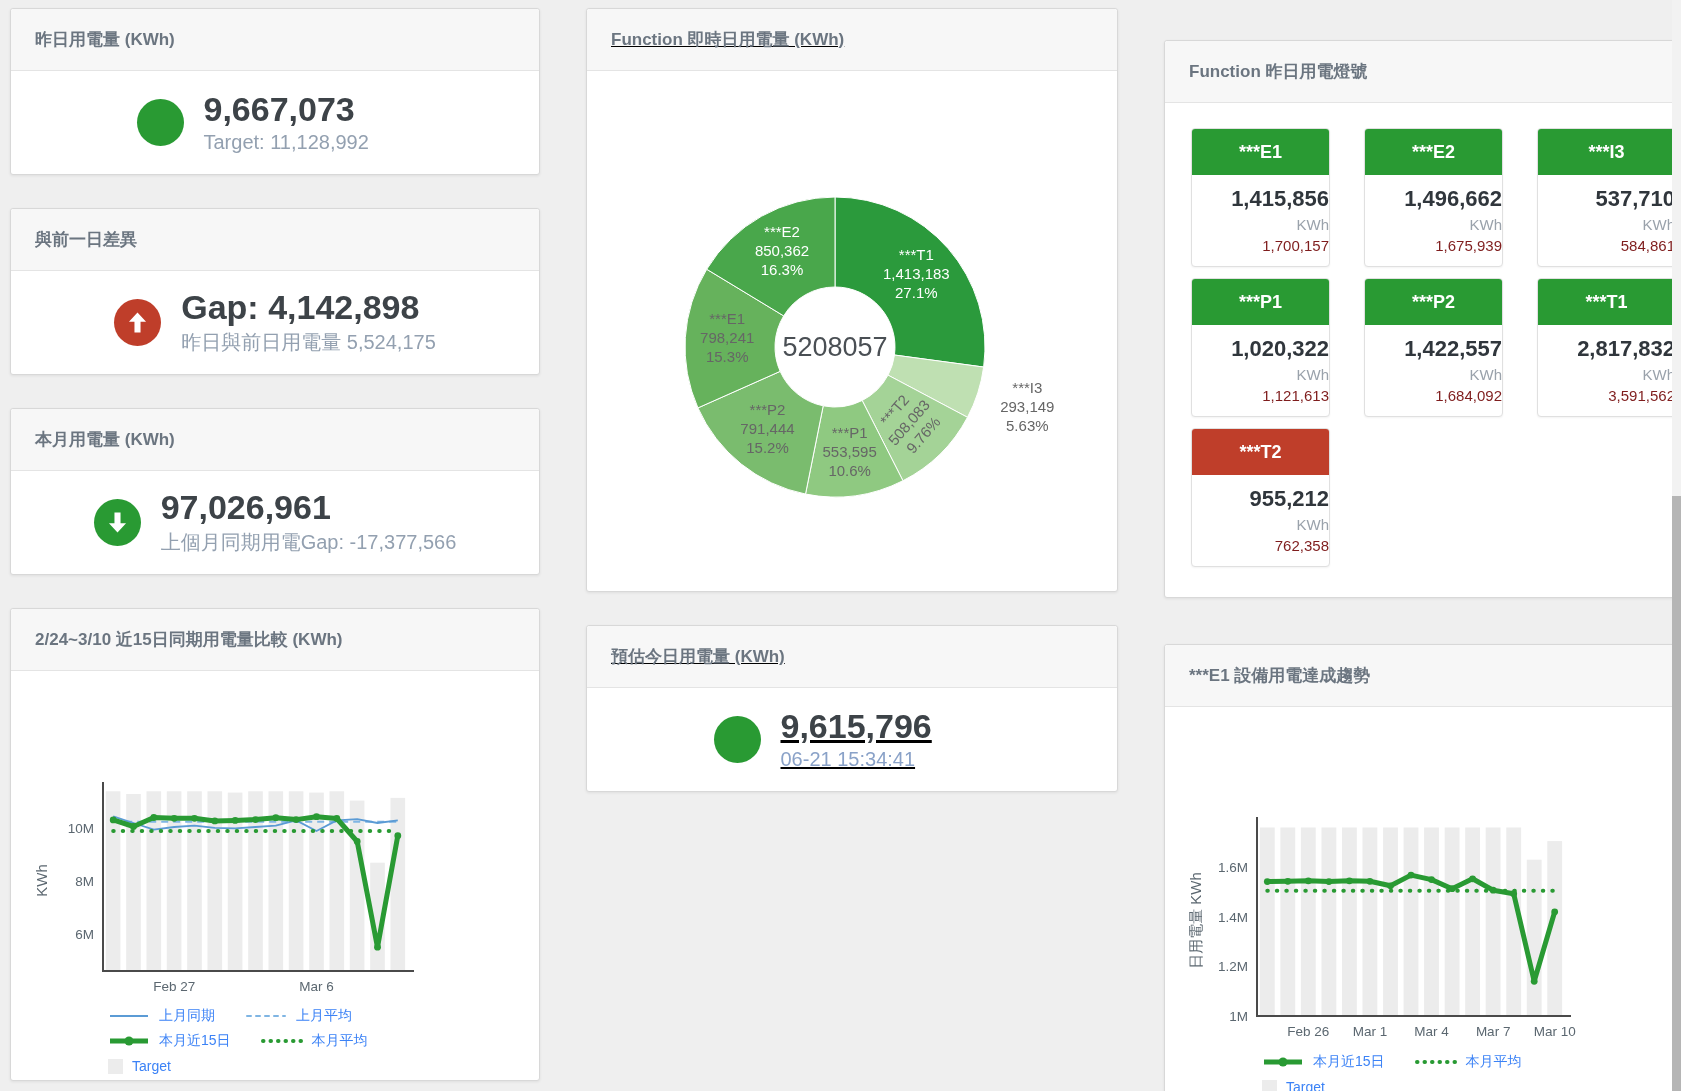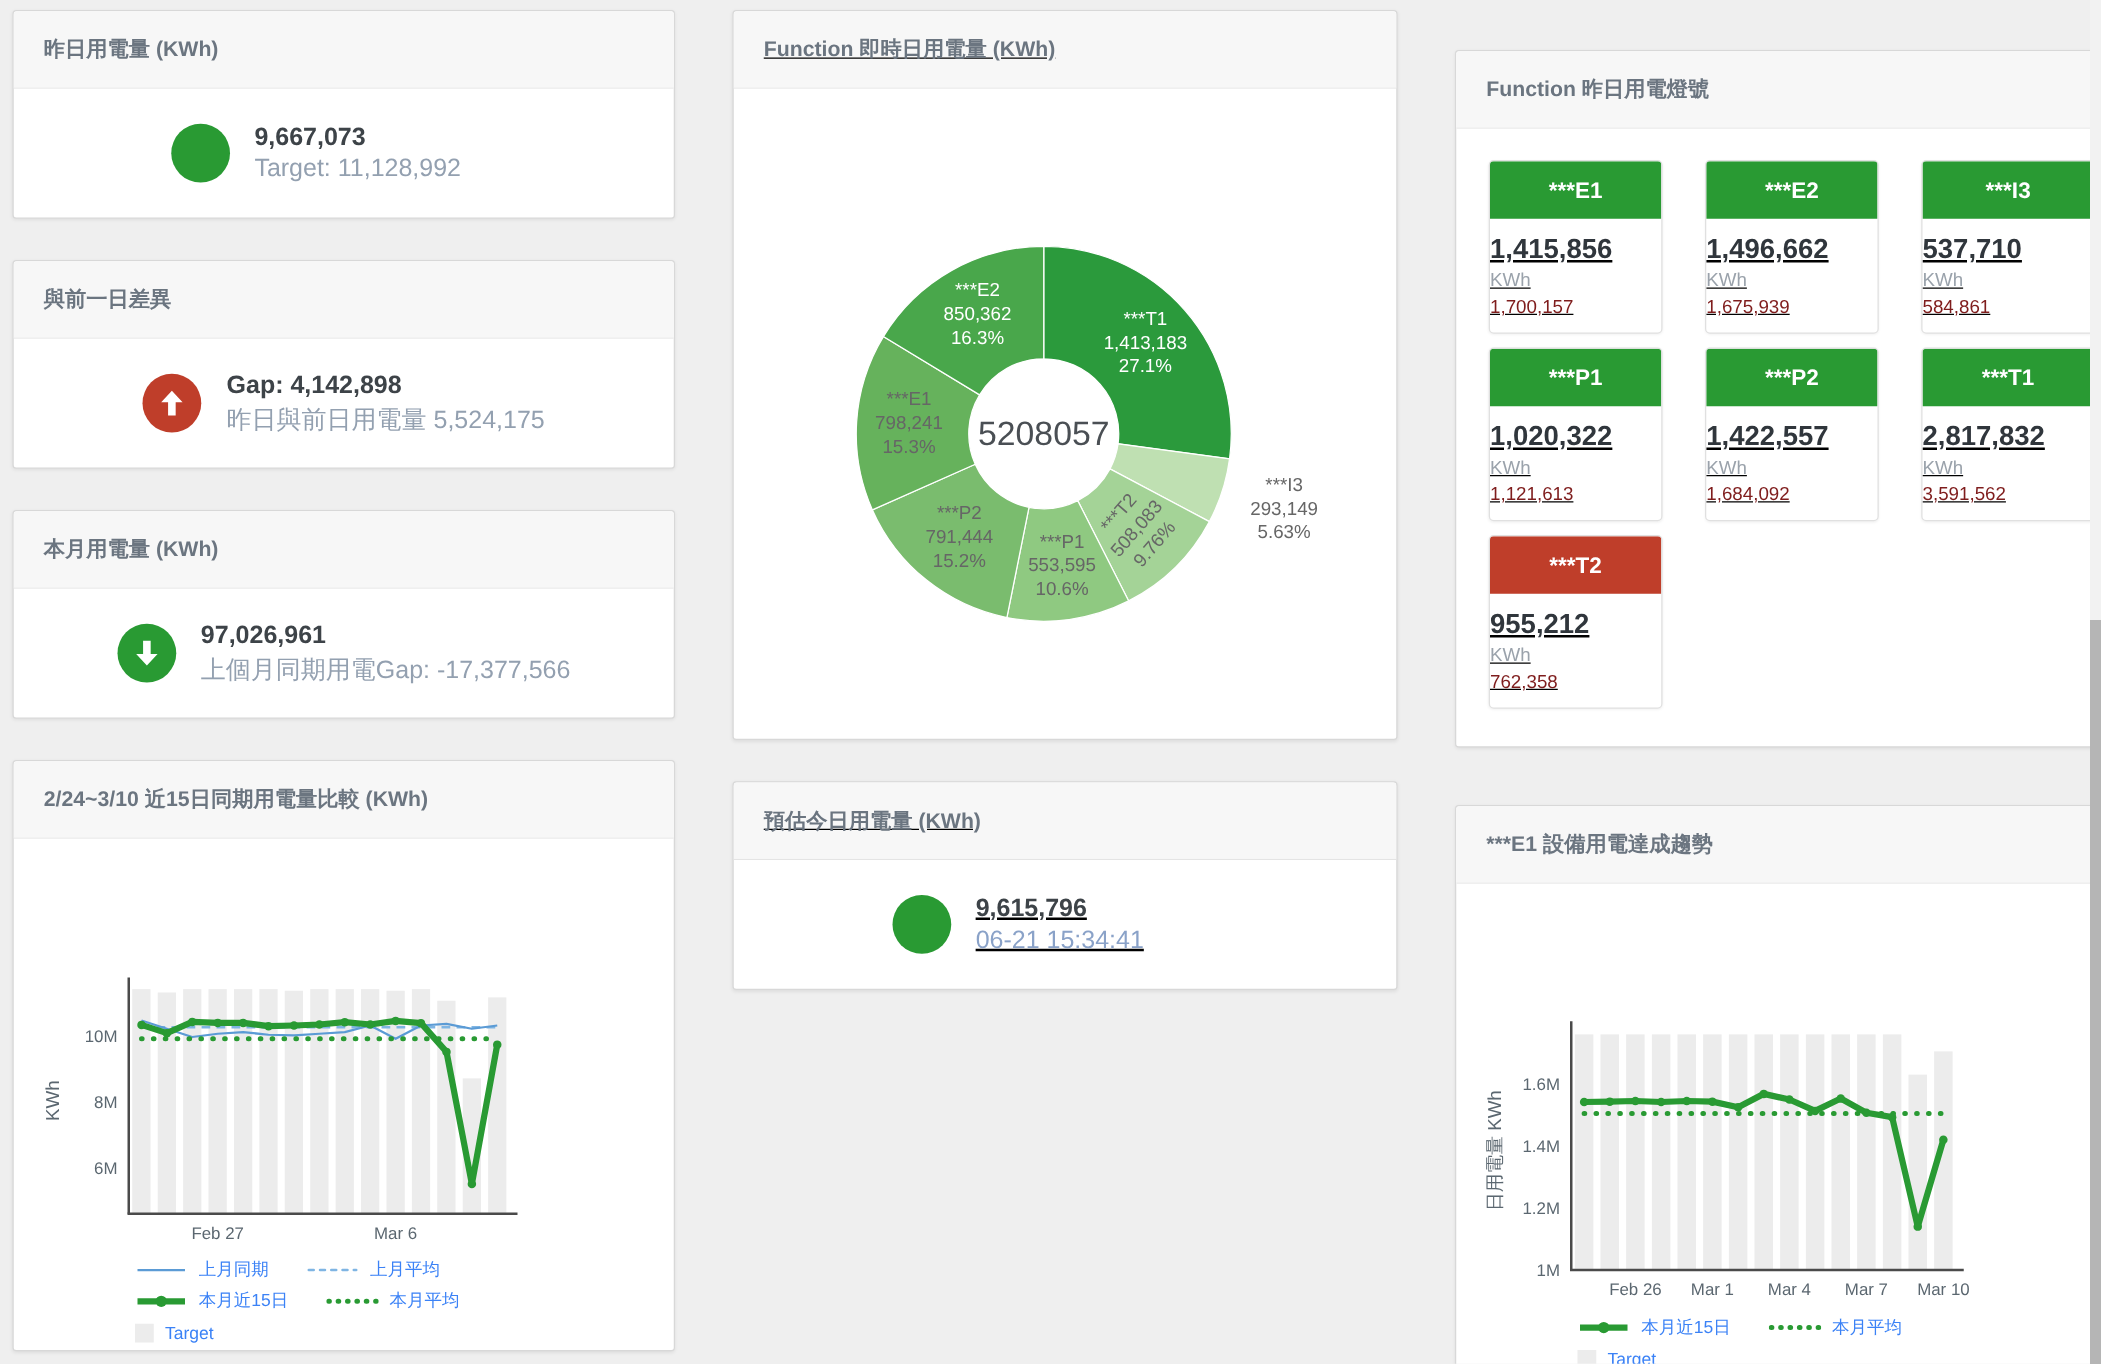--- a/index.html
+++ b/index.html
@@ -26,41 +26,41 @@
     font-size:17px; font-weight:bold; color:#6b7580;
     border-radius:3px 3px 0 0; box-sizing:border-box;
   }
   .mb33 { margin-bottom:33px; }
   .mb46 { margin-bottom:46px;margin-top:32px; }
 
   
   .stat-body { height:103px; display:flex; align-items:center; justify-content:center; gap:20px; }
   .stat-circle { width:47px; height:47px; border-radius:50%; display:flex; align-items:center; justify-content:center; flex:none; }
   .stat-text { text-align:left; min-width:210px; }
-  .stat-value { font-size:20px; font-weight:bold; color:#3d4348; line-height:1.1; }
+  .stat-value { font-size:34px; font-weight:bold; color:#3d4348; line-height:1.1; }
   .stat-sub { font-size:20px; color:#93a0b0; margin-top:3px; }
   .stat-sub.time { color:#8aa2c8; }
 
   
   svg { font-family:inherit; display:block; }
   svg text.tick { font-size:13.5px; fill:#5b6770; }
   svg text.axis-label { font-size:15px; fill:#5b6770; }
   svg text.pie-label { font-size:15px; }
   svg text.pie-center { font-size:27px; fill:#4a4f54; }
 
   .legend { margin:4px 0 0 97px; }
   .legend-row { display:flex; gap:30px; margin-bottom:3px; align-items:center; height:22px; }
   .legend-item { display:inline-flex; align-items:center; gap:9px; font-size:14px; color:#3b82f6; }
   .sw-square { width:15px; height:15px; display:inline-block; }
 
   
   .tiles-grid { display:grid; grid-template-columns:repeat(3,137px); column-gap:36px; row-gap:11px; padding:25px 0 30px 26px; }
   .tile { width:137px; border:1px solid #e0e0e0; border-radius:4px; background:#fff; box-shadow:0 1px 2px rgba(0,0,0,.05); overflow:hidden; }
   .tile-head { height:46px; display:flex; align-items:center; justify-content:center; color:#fff; font-weight:bold; font-size:18px; }
-  .tile-body { text-align:left; padding:11px 0 12px;text-decoration:underline; }
+  .tile-body { text-align:right; padding:11px 0 12px; }
   .tile-value { font-size:22px; font-weight:bold; color:#30363c; }
   .tile-unit { font-size:15px; color:#9aa2ab; margin-top:4px; }
   .tile-target { font-size:15px; color:#7f1d1d; margin-top:4px; }
 
   
   .scrollbar { position:fixed; right:0; top:0; width:9px; height:100%; background:#f2f2f2; }
   .scrollbar-thumb { position:absolute; top:45.5%; height:54.5%; width:100%; background:#b5b5b5; }
 </style>
 </head>
 <body>

